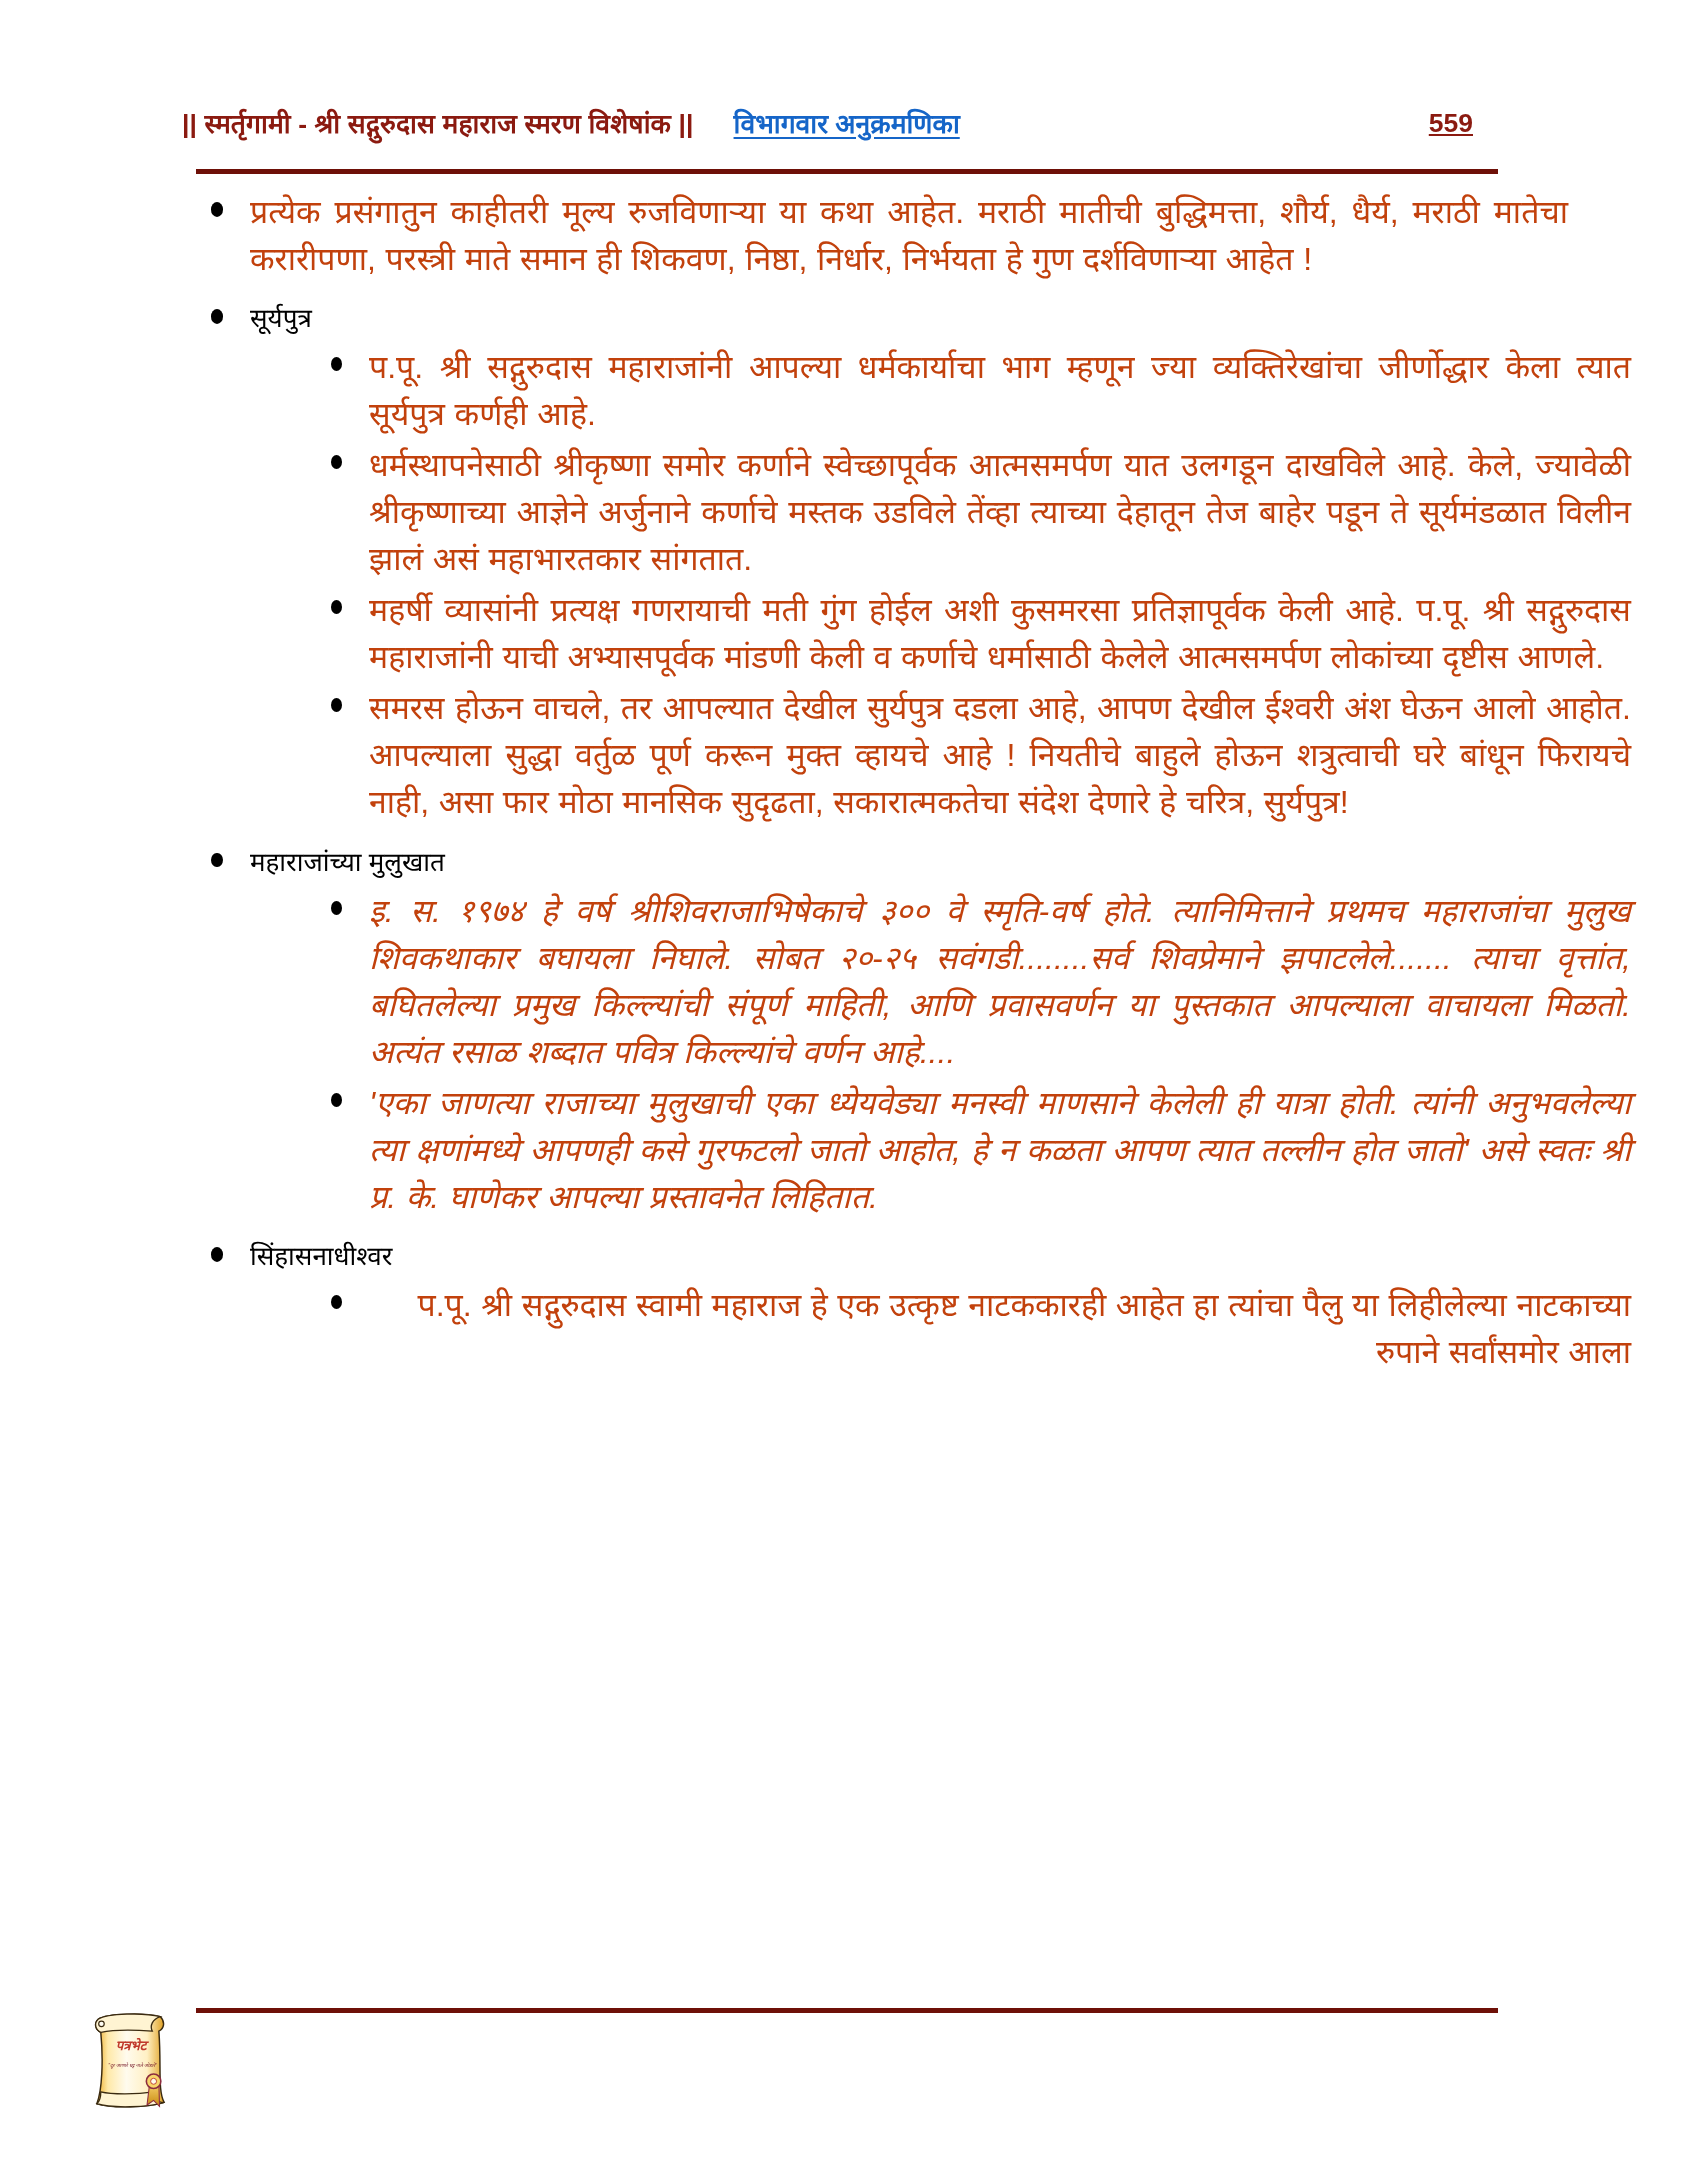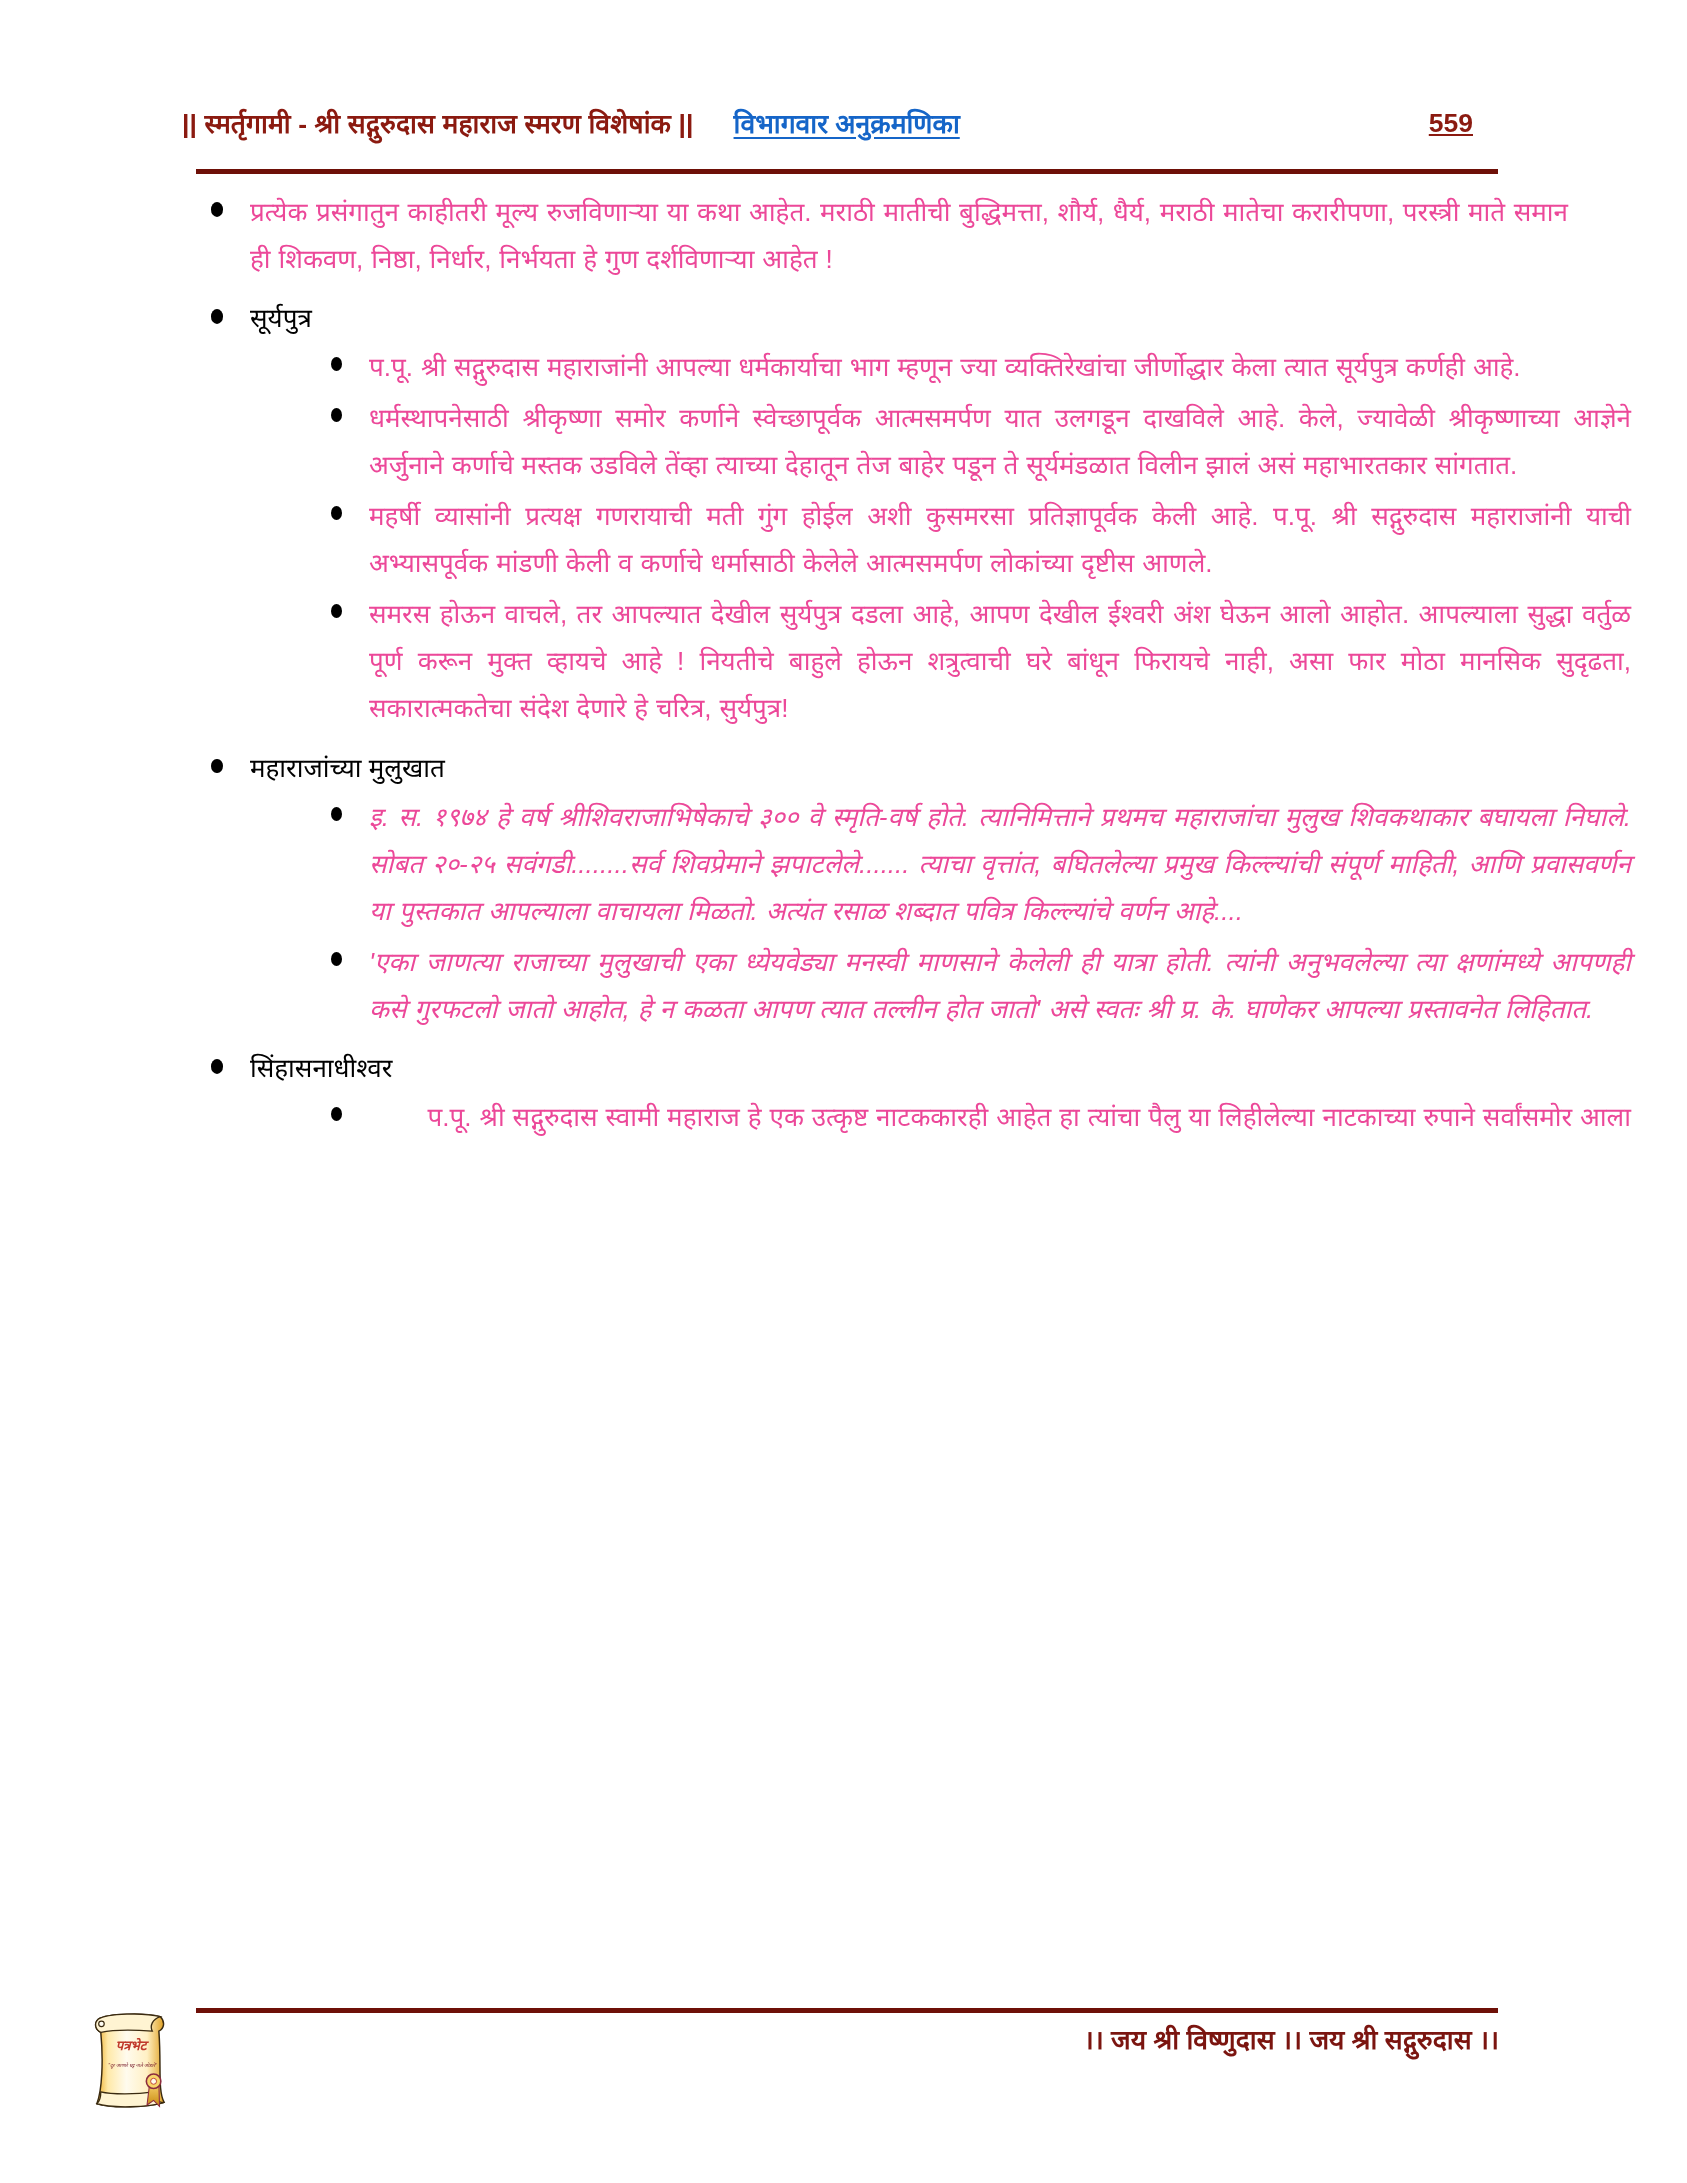--- a/index.html
+++ b/index.html
@@ -112,22 +112,22 @@
     position: absolute;
     left: 20px;
     top: 13.2px;
     width: 11.2px;
     height: 14px;
     border-radius: 50%;
     background: #000;
   }
 
   .para {
-    color: #ec4899;
-    font-size: 26px;
+    color: #c2410c;
+    font-size: 32px;
     line-height: 47px;
     text-align: justify;
     text-justify: inter-word;
     word-spacing: 0.7px;
   }
   .para.italic {
     font-style: italic;
   }
   .para.nojustify {
     text-align: right;
@@ -257,21 +257,20 @@
         <div class="l2">
           <span class="dot"></span>
           <div class="para nojustify">प.पू.  श्री सद्गुरुदास स्वामी महाराज हे एक उत्कृष्ट नाटककारही आहेत हा त्यांचा पैलु या लिहीलेल्या नाटकाच्या रुपाने सर्वांसमोर आला</div>
         </div>
       </li>
 
     </ul>
   </div>
 
   <div class="footer-rule"></div>
-  <div class="footer-text">।। जय श्री विष्णुदास ।। जय श्री सद्गुरुदास ।।</div>
 
   <div class="logo">
     <svg viewBox="0 0 150 162" width="99" height="107">
       <defs>
         <linearGradient id="pg" x1="0" y1="0" x2="1" y2="0">
           <stop offset="0%" stop-color="#E8A317"></stop>
           <stop offset="18%" stop-color="#FFE9A8"></stop>
           <stop offset="45%" stop-color="#FFFBEE"></stop>
           <stop offset="75%" stop-color="#FFF0C4"></stop>
           <stop offset="100%" stop-color="#E0A020"></stop>

